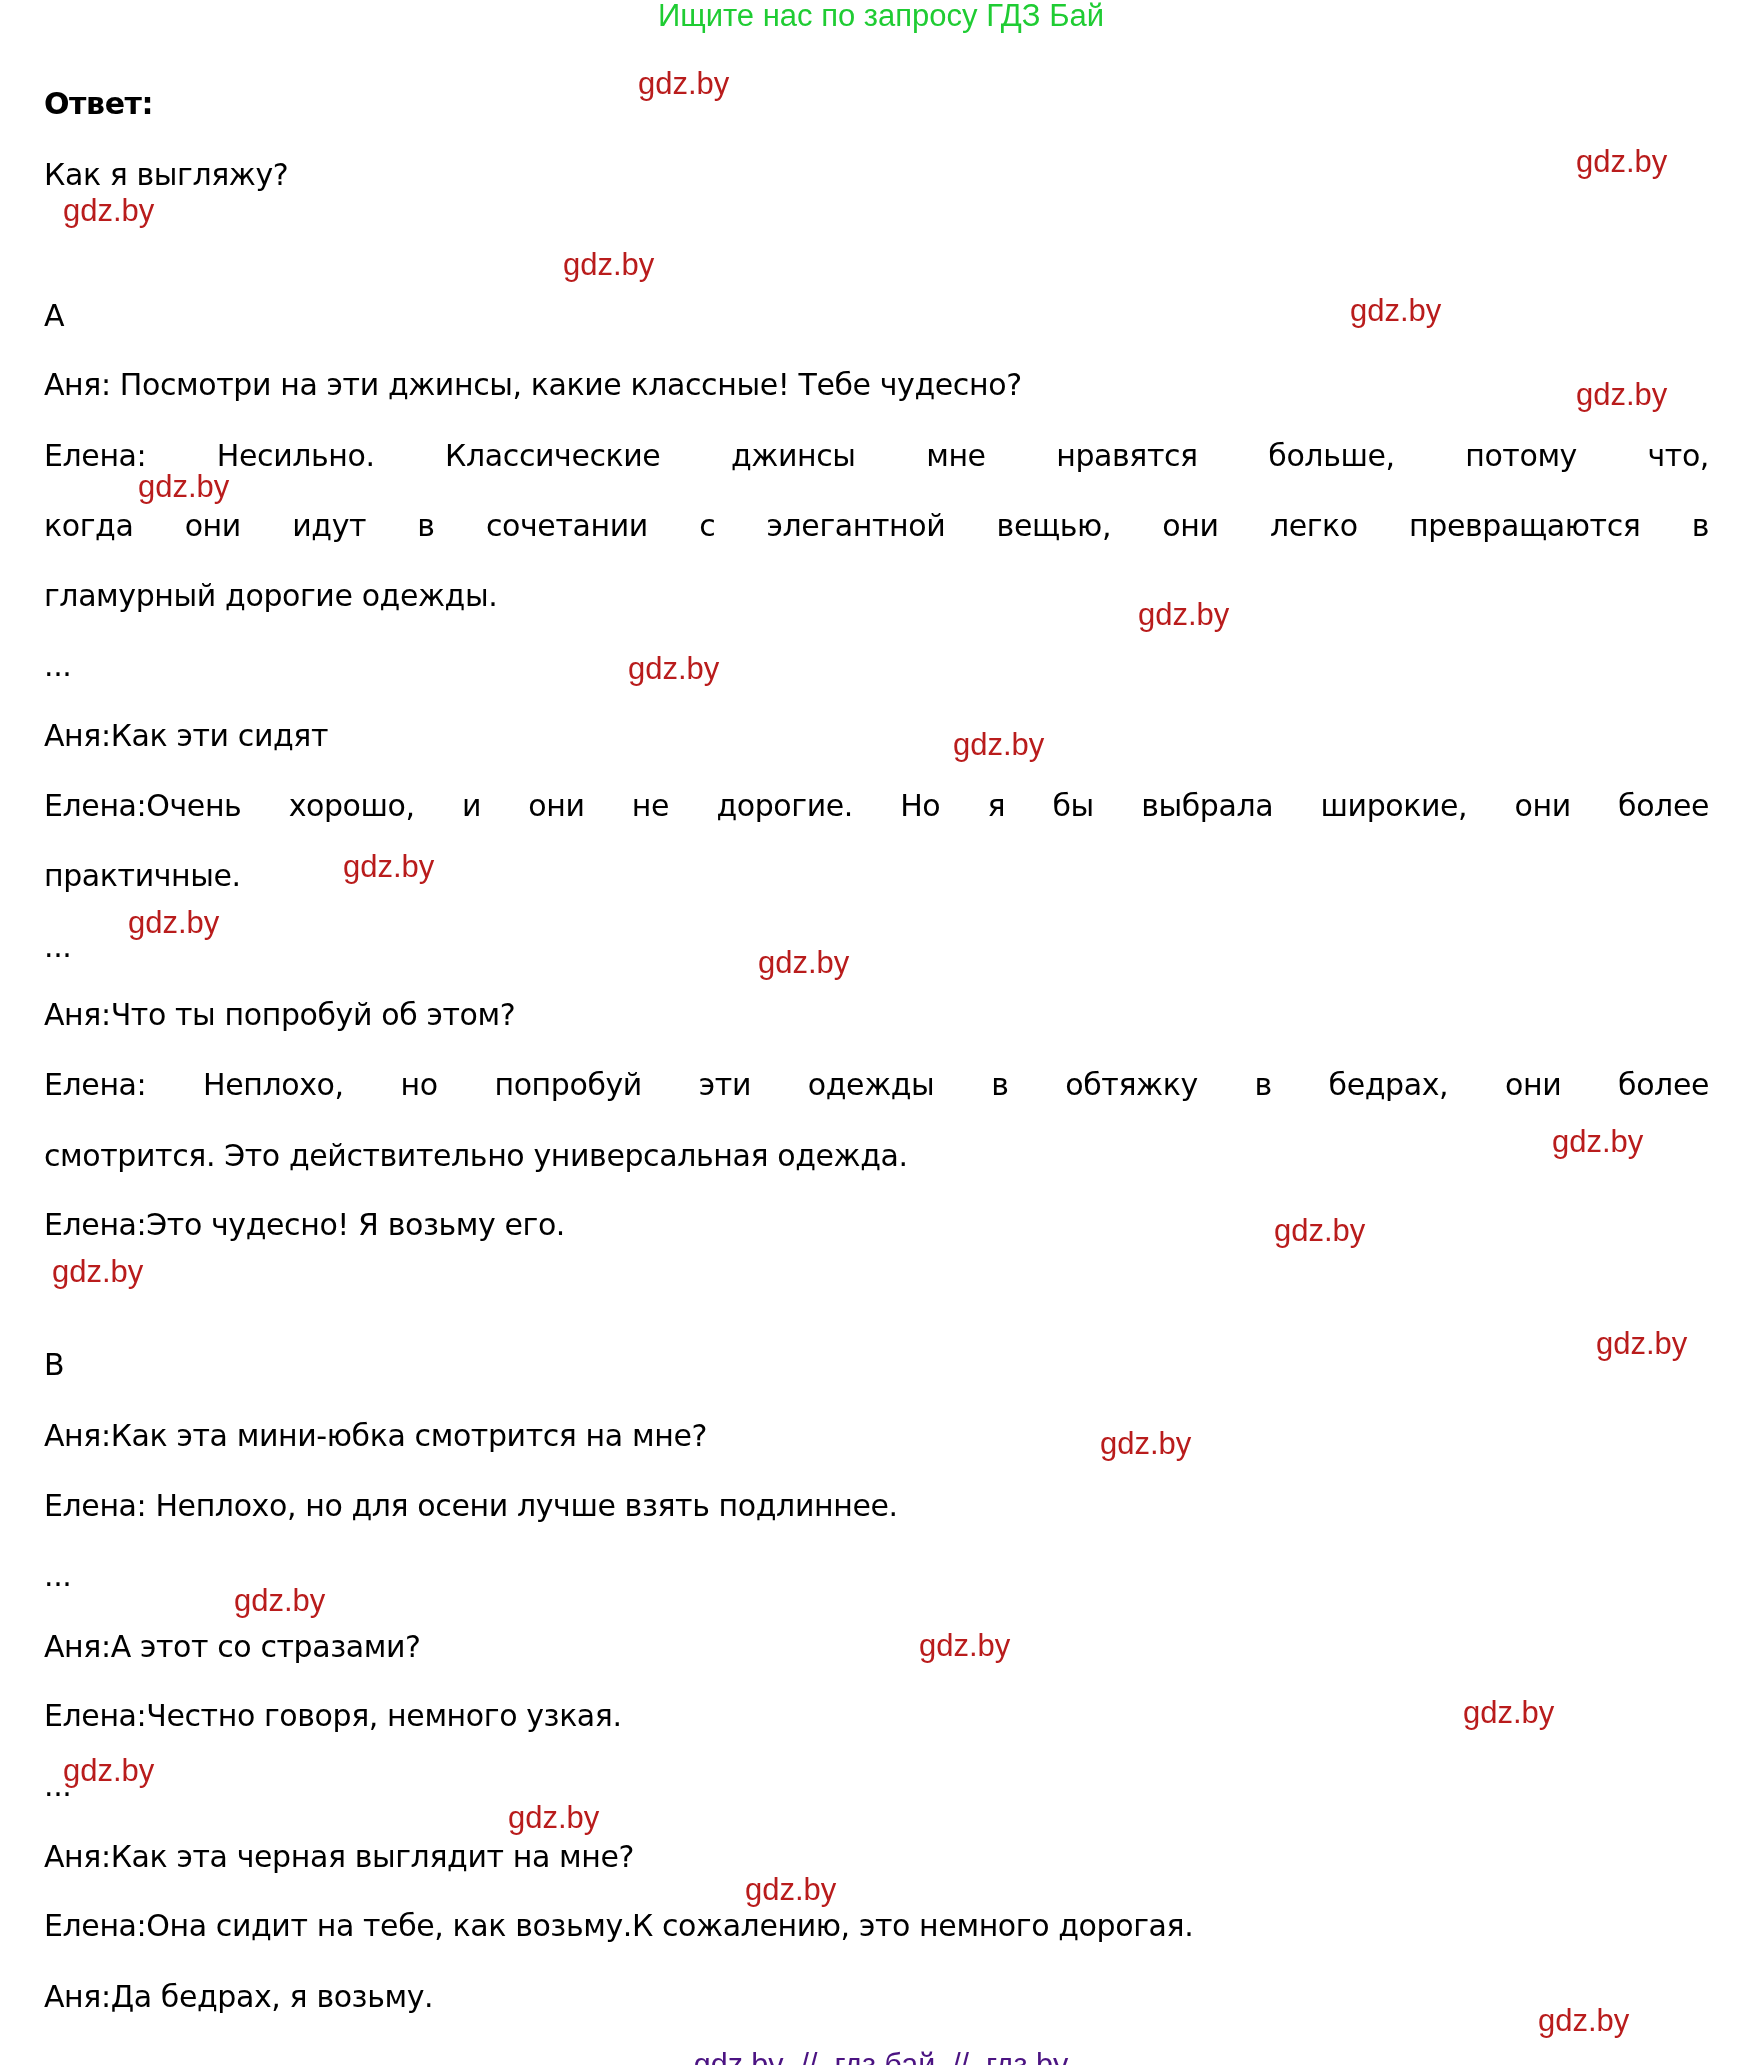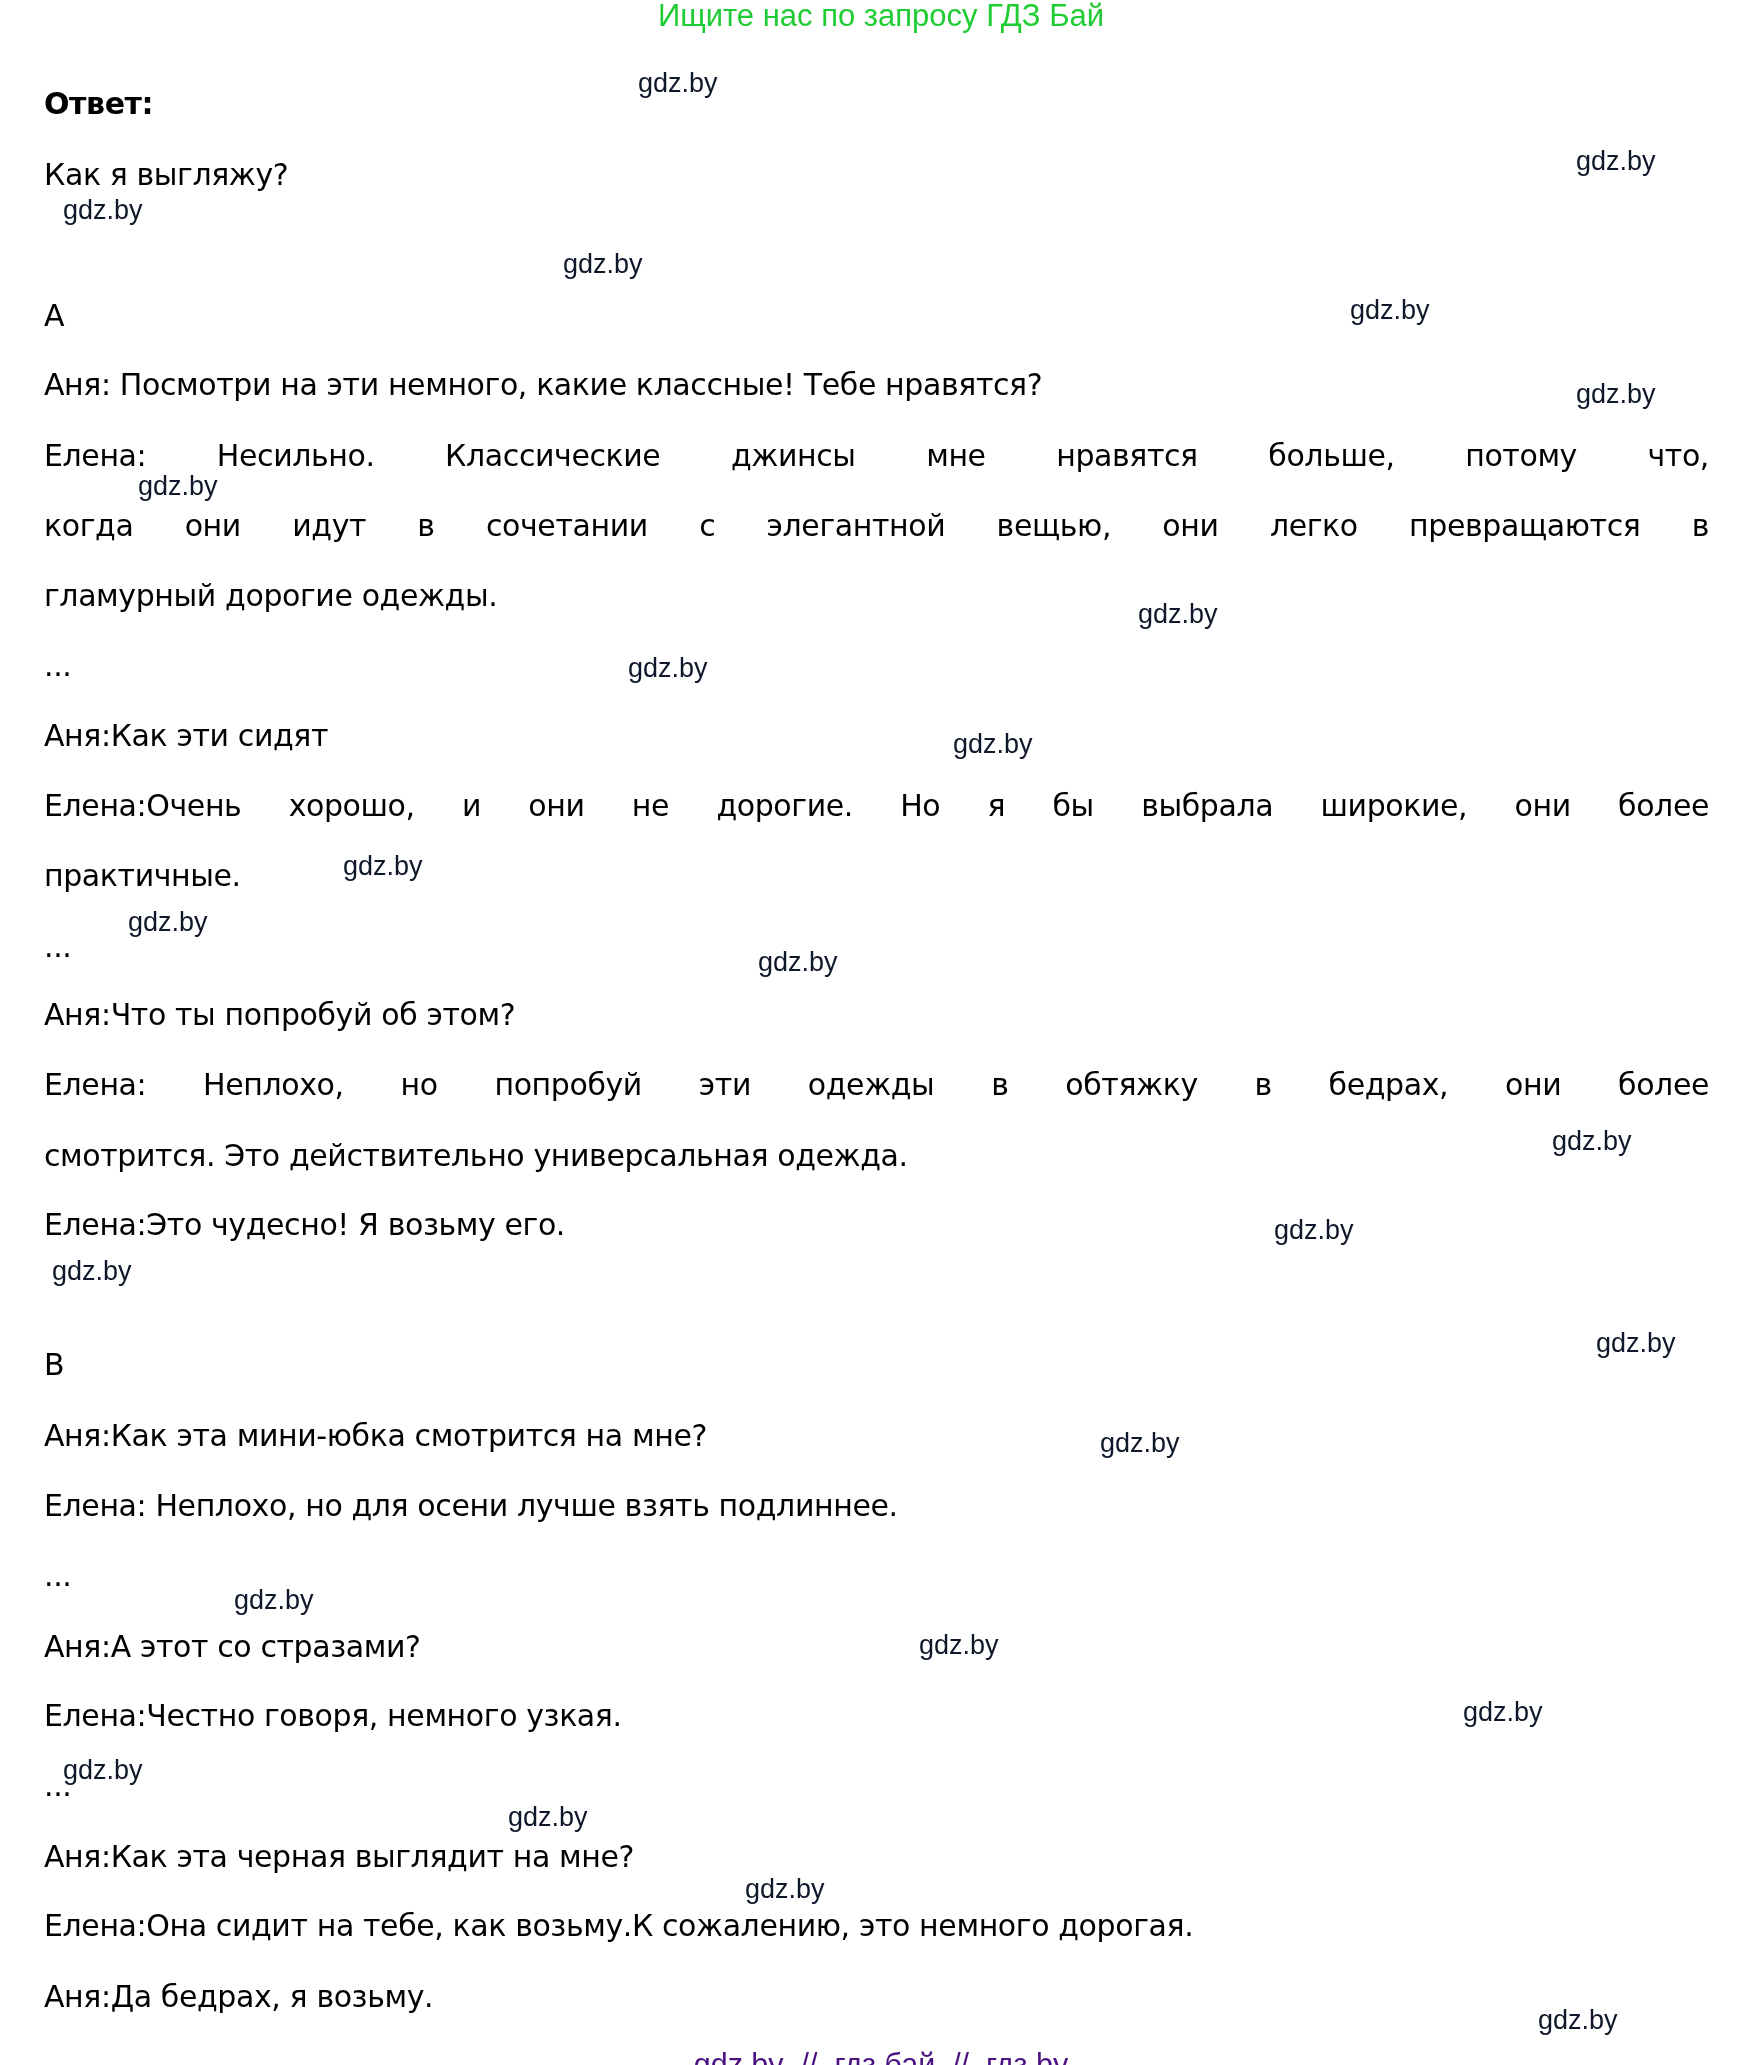--- a/index.html
+++ b/index.html
@@ -2,32 +2,32 @@
 <html style="font-size:13.6px"><head>
 <meta charset="utf-8">
 <style>
   html, body { margin:0; padding:0; background:#ffffff; }
   body { width:1762px; height:2065px; position:relative; overflow:hidden; font-family:"DejaVu Sans", sans-serif; }
   .header { position:absolute; left:0; width:1762px; top:-1.7px; text-align:center; font-family:"Liberation Sans", sans-serif; font-size:31px; color:#1fcc33; }
   .footer { position:absolute; left:0; width:1762px; top:2047px; text-align:center; font-family:"Liberation Sans", sans-serif; font-size:30.5px; color:#4b1382; }
   .line { position:absolute; left:44px; font-family:"DejaVu Sans", sans-serif; font-size:30px; color:#000; white-space:nowrap; line-height:51px; letter-spacing:-0.4px; }
   .line.just { width:1665px; text-align:justify; text-align-last:justify; white-space:normal; }
   .line.bold { font-weight:bold; }
-  .wm { position:absolute; font-family:"Liberation Sans", sans-serif; font-size:27px; color:#0f172a; line-height:27px; }
+  .wm { position:absolute; font-family:"Liberation Sans", sans-serif; font-size:31px; color:#b91c1c; line-height:27px; }
 </style>
 </head>
 <body>
 
 <div class="header">Ищите нас по запросу ГДЗ Бай</div>
 
 <div class="line bold" style="top:78px">Ответ:</div>
 <div class="line" style="top:149px">Как я выгляжу?</div>
 
 <div class="line" style="top:290px">A</div>
-<div class="line" style="top:359px">Аня: Посмотри на эти немного, какие классные! Тебе нравятся?</div>
+<div class="line" style="top:359px">Аня: Посмотри на эти джинсы, какие классные! Тебе чудесно?</div>
 <div class="line just" style="top:430px">Елена: Несильно. Классические джинсы мне нравятся больше, потому что,</div>
 <div class="line just" style="top:500px">когда они идут в сочетании с элегантной вещью, они легко превращаются в</div>
 <div class="line" style="top:570px">гламурный дорогие одежды.</div>
 <div class="line" style="top:640px">...</div>
 <div class="line" style="top:710px">Аня:Как эти сидят</div>
 <div class="line just" style="top:780px">Елена:Очень хорошо, и они не дорогие.  Но я бы выбрала широкие, они более</div>
 <div class="line" style="top:850px">практичные.</div>
 <div class="line" style="top:921px">...</div>
 <div class="line" style="top:989px">Аня:Что ты попробуй об этом?</div>
 <div class="line just" style="top:1059px">Елена: Неплохо, но попробуй эти одежды в обтяжку в бедрах, они более</div>

